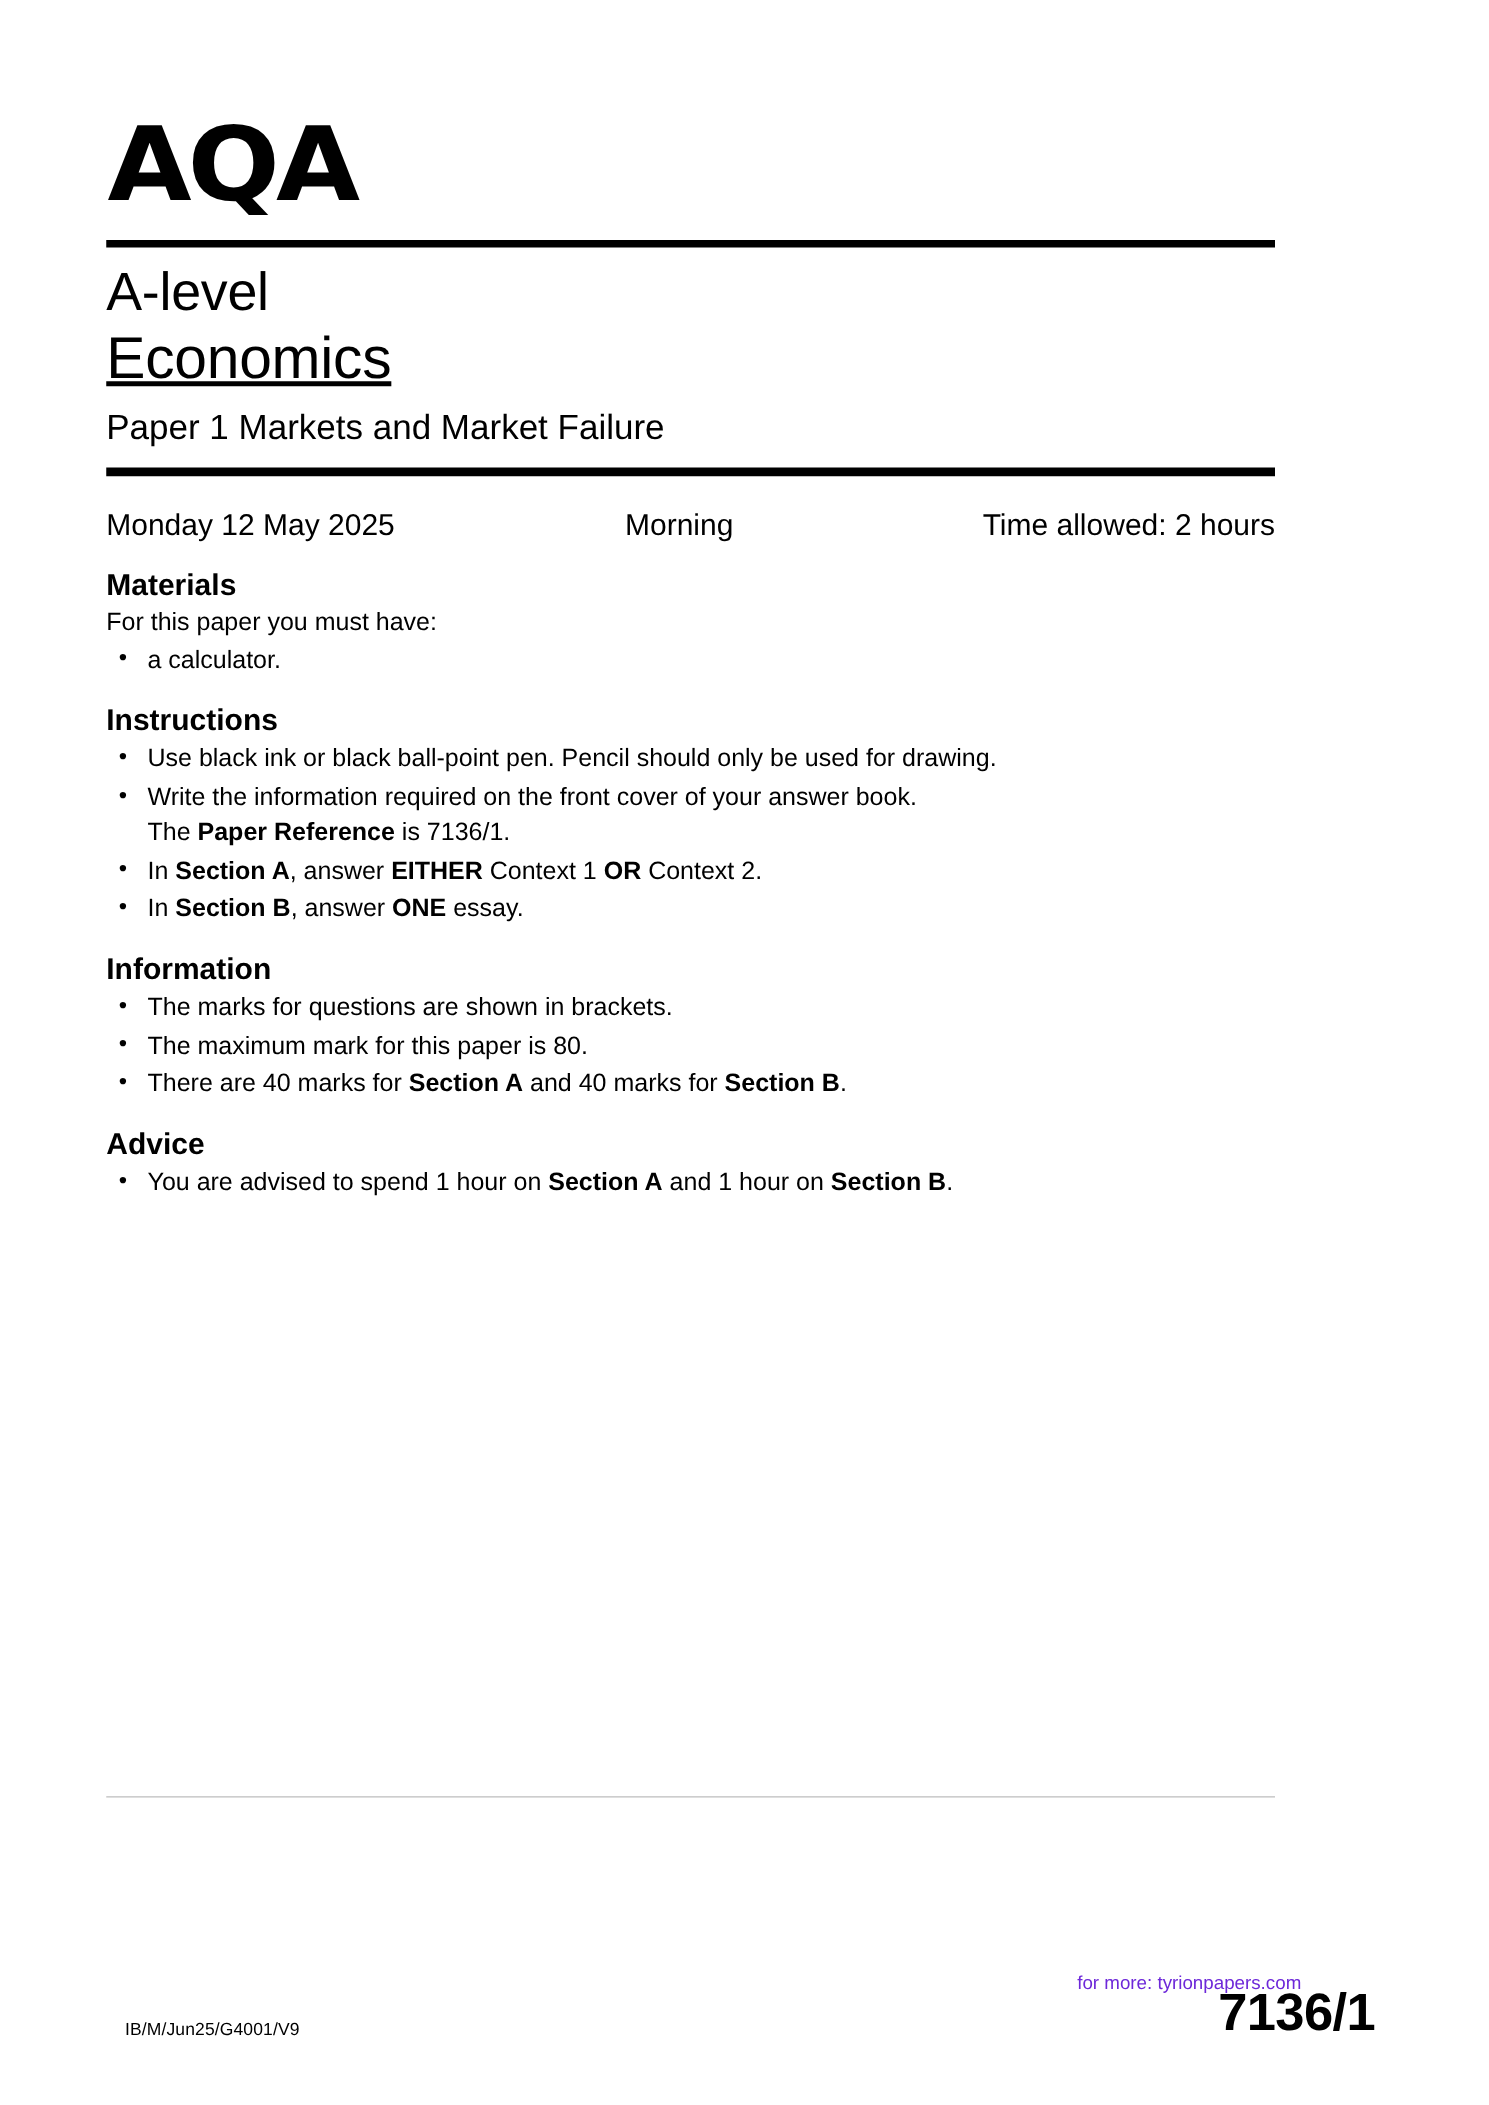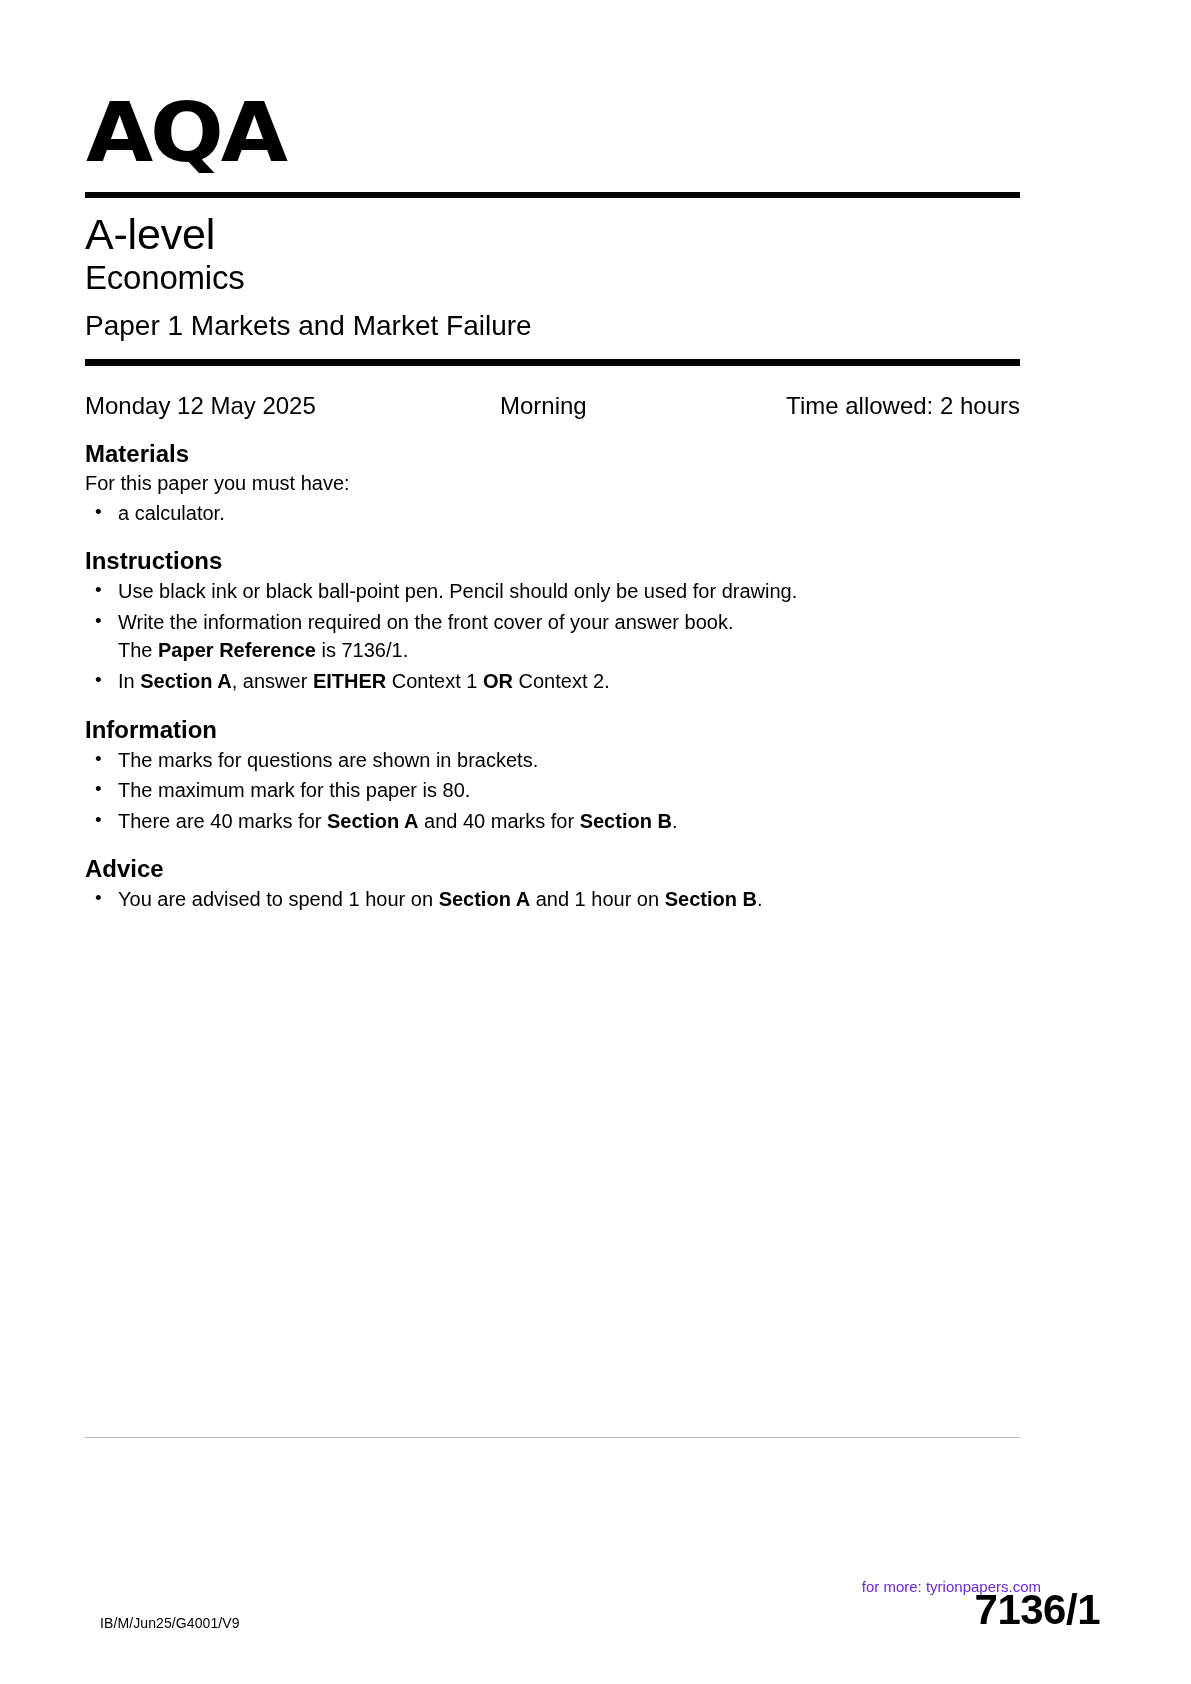--- a/index.html
+++ b/index.html
@@ -51,24 +51,25 @@
   }
 
   
   .title-level {
     font-size: 43px;
     line-height: 1.12;
     margin-top: 12px;
     letter-spacing: -0.2px;
   }
   .title-subject {
-    font-size: 33px;
+    font-size: 47px;
     line-height: 1.12;
     margin-top: 2px;
     letter-spacing: -0.2px;
+    text-decoration: underline;
   }
   .title-paper {
     font-size: 28px;
     line-height: 1.2;
     margin-top: 12px;
   }
 
   
   .examline {
     display: flex;
@@ -176,20 +177,21 @@
     </ul>
 
     <div class="sec-head">Instructions</div>
     <ul class="bullets">
       <li>Use black ink or black ball-point pen.  Pencil should only be used for drawing.</li>
       <li>
         <span>Write the information required on the front cover of your answer book.</span>
         <span class="sub-line"><span>The </span><b>Paper Reference</b><span> is 7136/1.</span></span>
       </li>
       <li><span>In </span><b>Section A</b><span>, answer </span><b>EITHER</b><span> Context 1 </span><b>OR</b><span> Context 2.</span></li>
+      <li><span>In </span><b>Section B</b><span>, answer </span><b>ONE</b><span> essay.</span></li>
     </ul>
 
     <div class="sec-head">Information</div>
     <ul class="bullets">
       <li>The marks for questions are shown in brackets.</li>
       <li>The maximum mark for this paper is 80.</li>
       <li><span>There are 40 marks for </span><b>Section A</b><span> and 40 marks for </span><b>Section B</b><span>.</span></li>
     </ul>
 
     <div class="sec-head">Advice</div>

